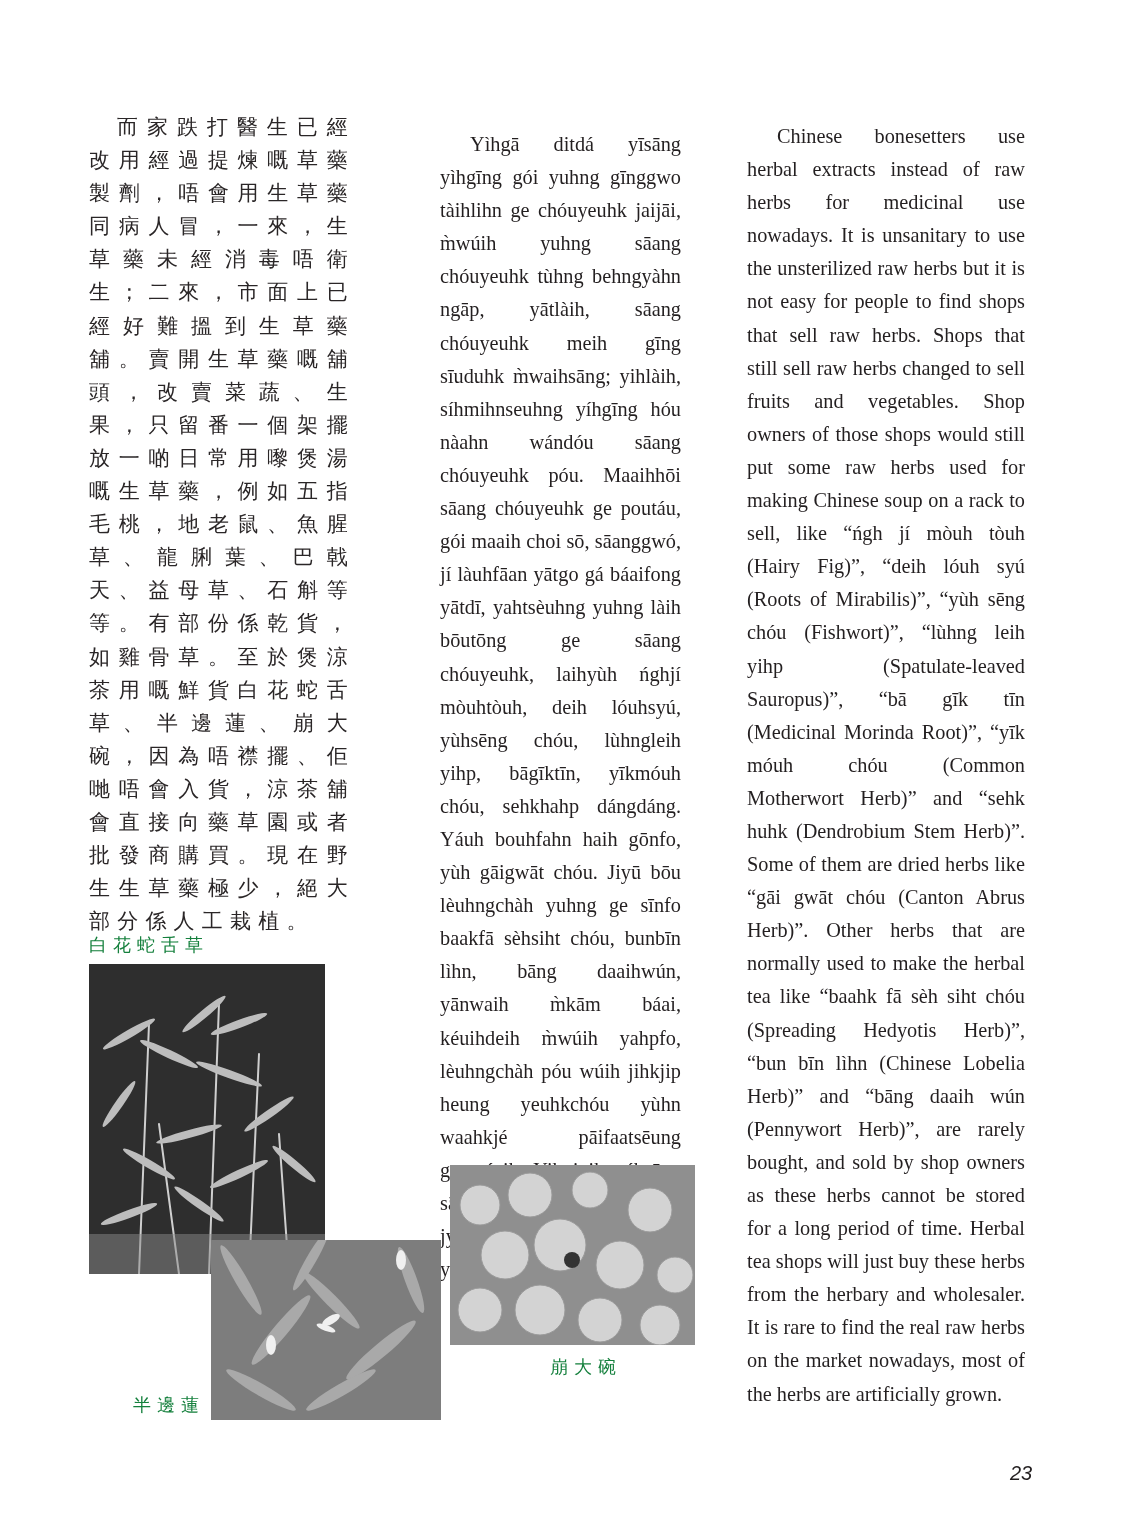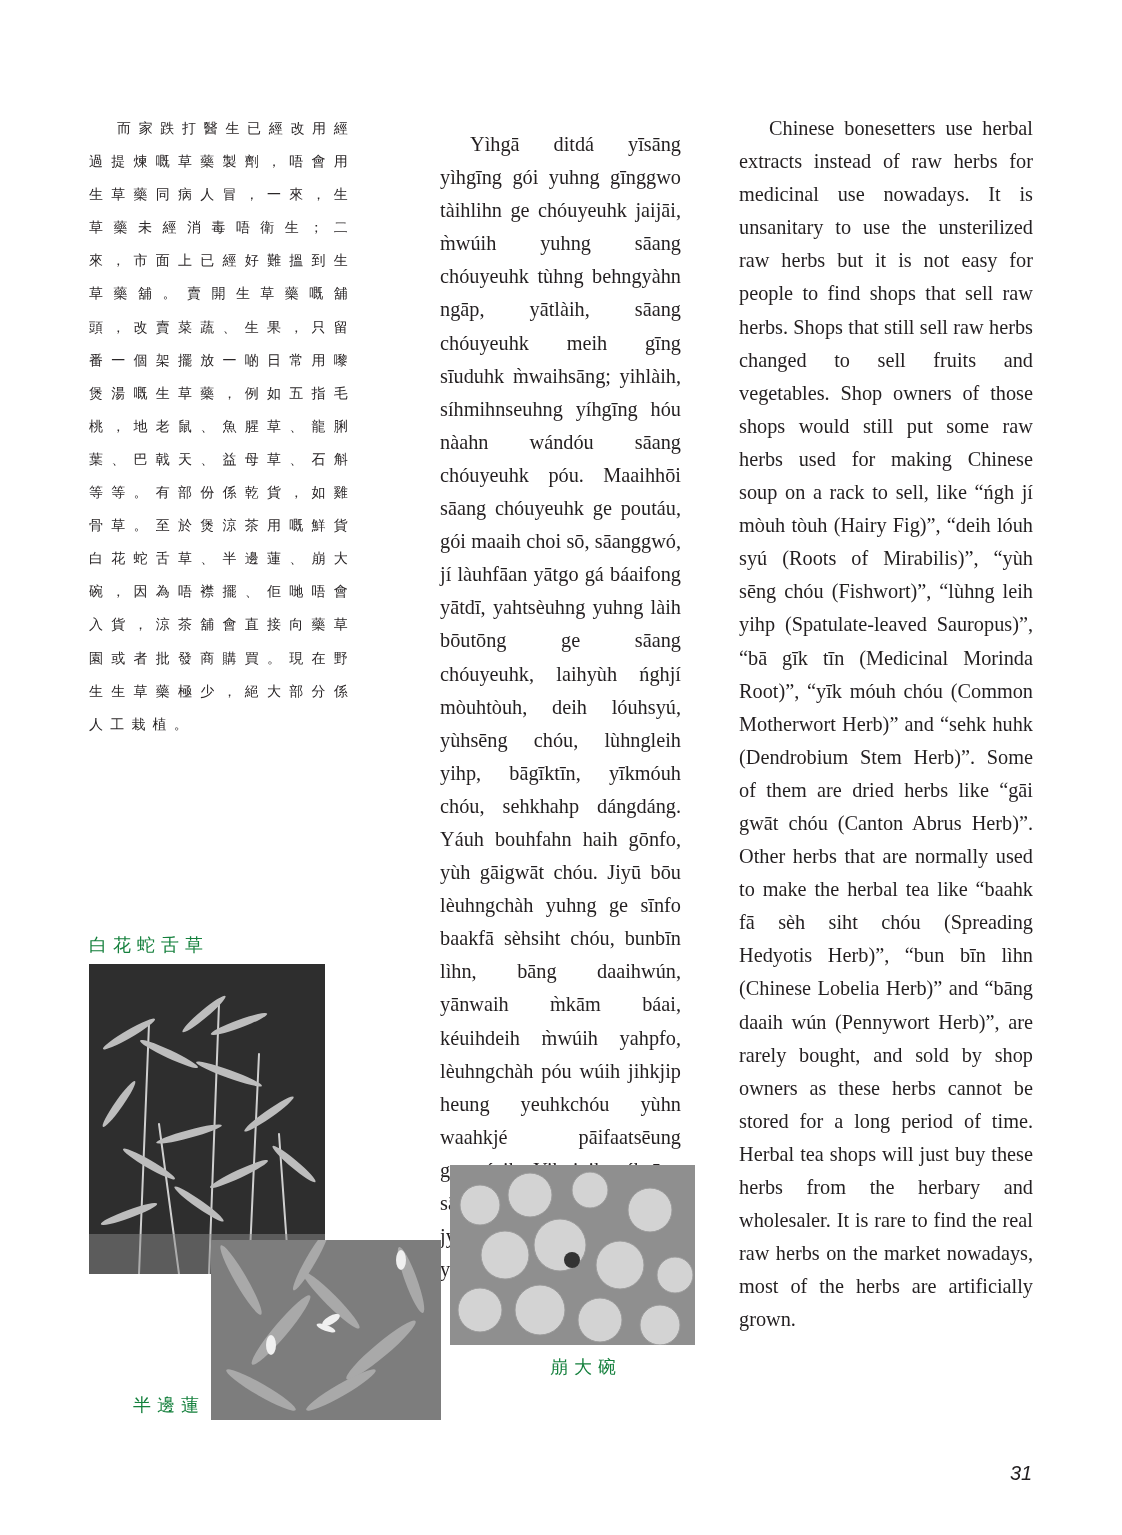--- a/index.html
+++ b/index.html
@@ -1,24 +1,24 @@
 <!DOCTYPE html>
 <html><head>
 <meta charset="utf-8">
 <style>
   html, body { margin: 0; padding: 0; background: #ffffff; }
   body { width: 1122px; height: 1535px; position: relative; overflow: hidden; color: #231f20; }
 
   .col { position: absolute; top: 112px; }
-  .col-zh { left: 89px; width: 266px; font-family: Liberation Sans, sans-serif; font-size: 14px; line-height: 33.1px; letter-spacing: 7.2px; color: #2a2627; }
+  .col-zh { left: 89px; width: 266px; font-family: Liberation Mono, monospace; font-size: 21px; line-height: 33.1px; letter-spacing: 7.2px; color: #2a2627; }
   .col-zh p { margin: 0; text-indent: 28px; text-align: justify; }
   .col-jy { left: 424px; width: 273px; font-family: "Liberation Serif", serif; font-size: 20.3px; line-height: 33.1px; color: #231f20; }
   .col-jy p { margin: 16px; text-indent: 0; text-align: justify; }
   .col-en { left: 739px; width: 294px; font-family: "Liberation Serif", serif; font-size: 20.3px; line-height: 33.1px; color: #231f20; }
-  .col-en p { margin: 0; text-align: justify; }
+  .col-en p { margin: 8px; text-align: justify; }
   .indent { display: inline-block; width: 30px; }
 
   .caption { position: absolute; font-family: "DejaVu Sans", sans-serif; font-size: 18px; letter-spacing: 6px; color: #15803d; }
 
   .photo { position: absolute; overflow: hidden; }
   .photo svg { display: block; width: 100%; height: 100%; }
 
   .page-number { position: absolute; left: 1010px; top: 1462px; font-family: "Liberation Sans", sans-serif; font-style: italic; font-size: 20px; color: #231f20; }
 </style>
 </head>
@@ -106,13 +106,13 @@
         <circle cx="150" cy="155" r="22"></circle>
         <circle cx="210" cy="160" r="20"></circle>
     </g>
     <circle cx="122" cy="95" r="8" fill="#333"></circle>
   </svg>
 </div>
 
 <div class="caption" style="left:133px; top:1393px;text-align:center;">半邊蓮</div>
 <div class="caption" style="left:550px; top:1355px;text-align:right;">崩大碗</div>
 
-<div class="page-number">31</div>
+<div class="page-number">23</div>
 
 </body></html>

